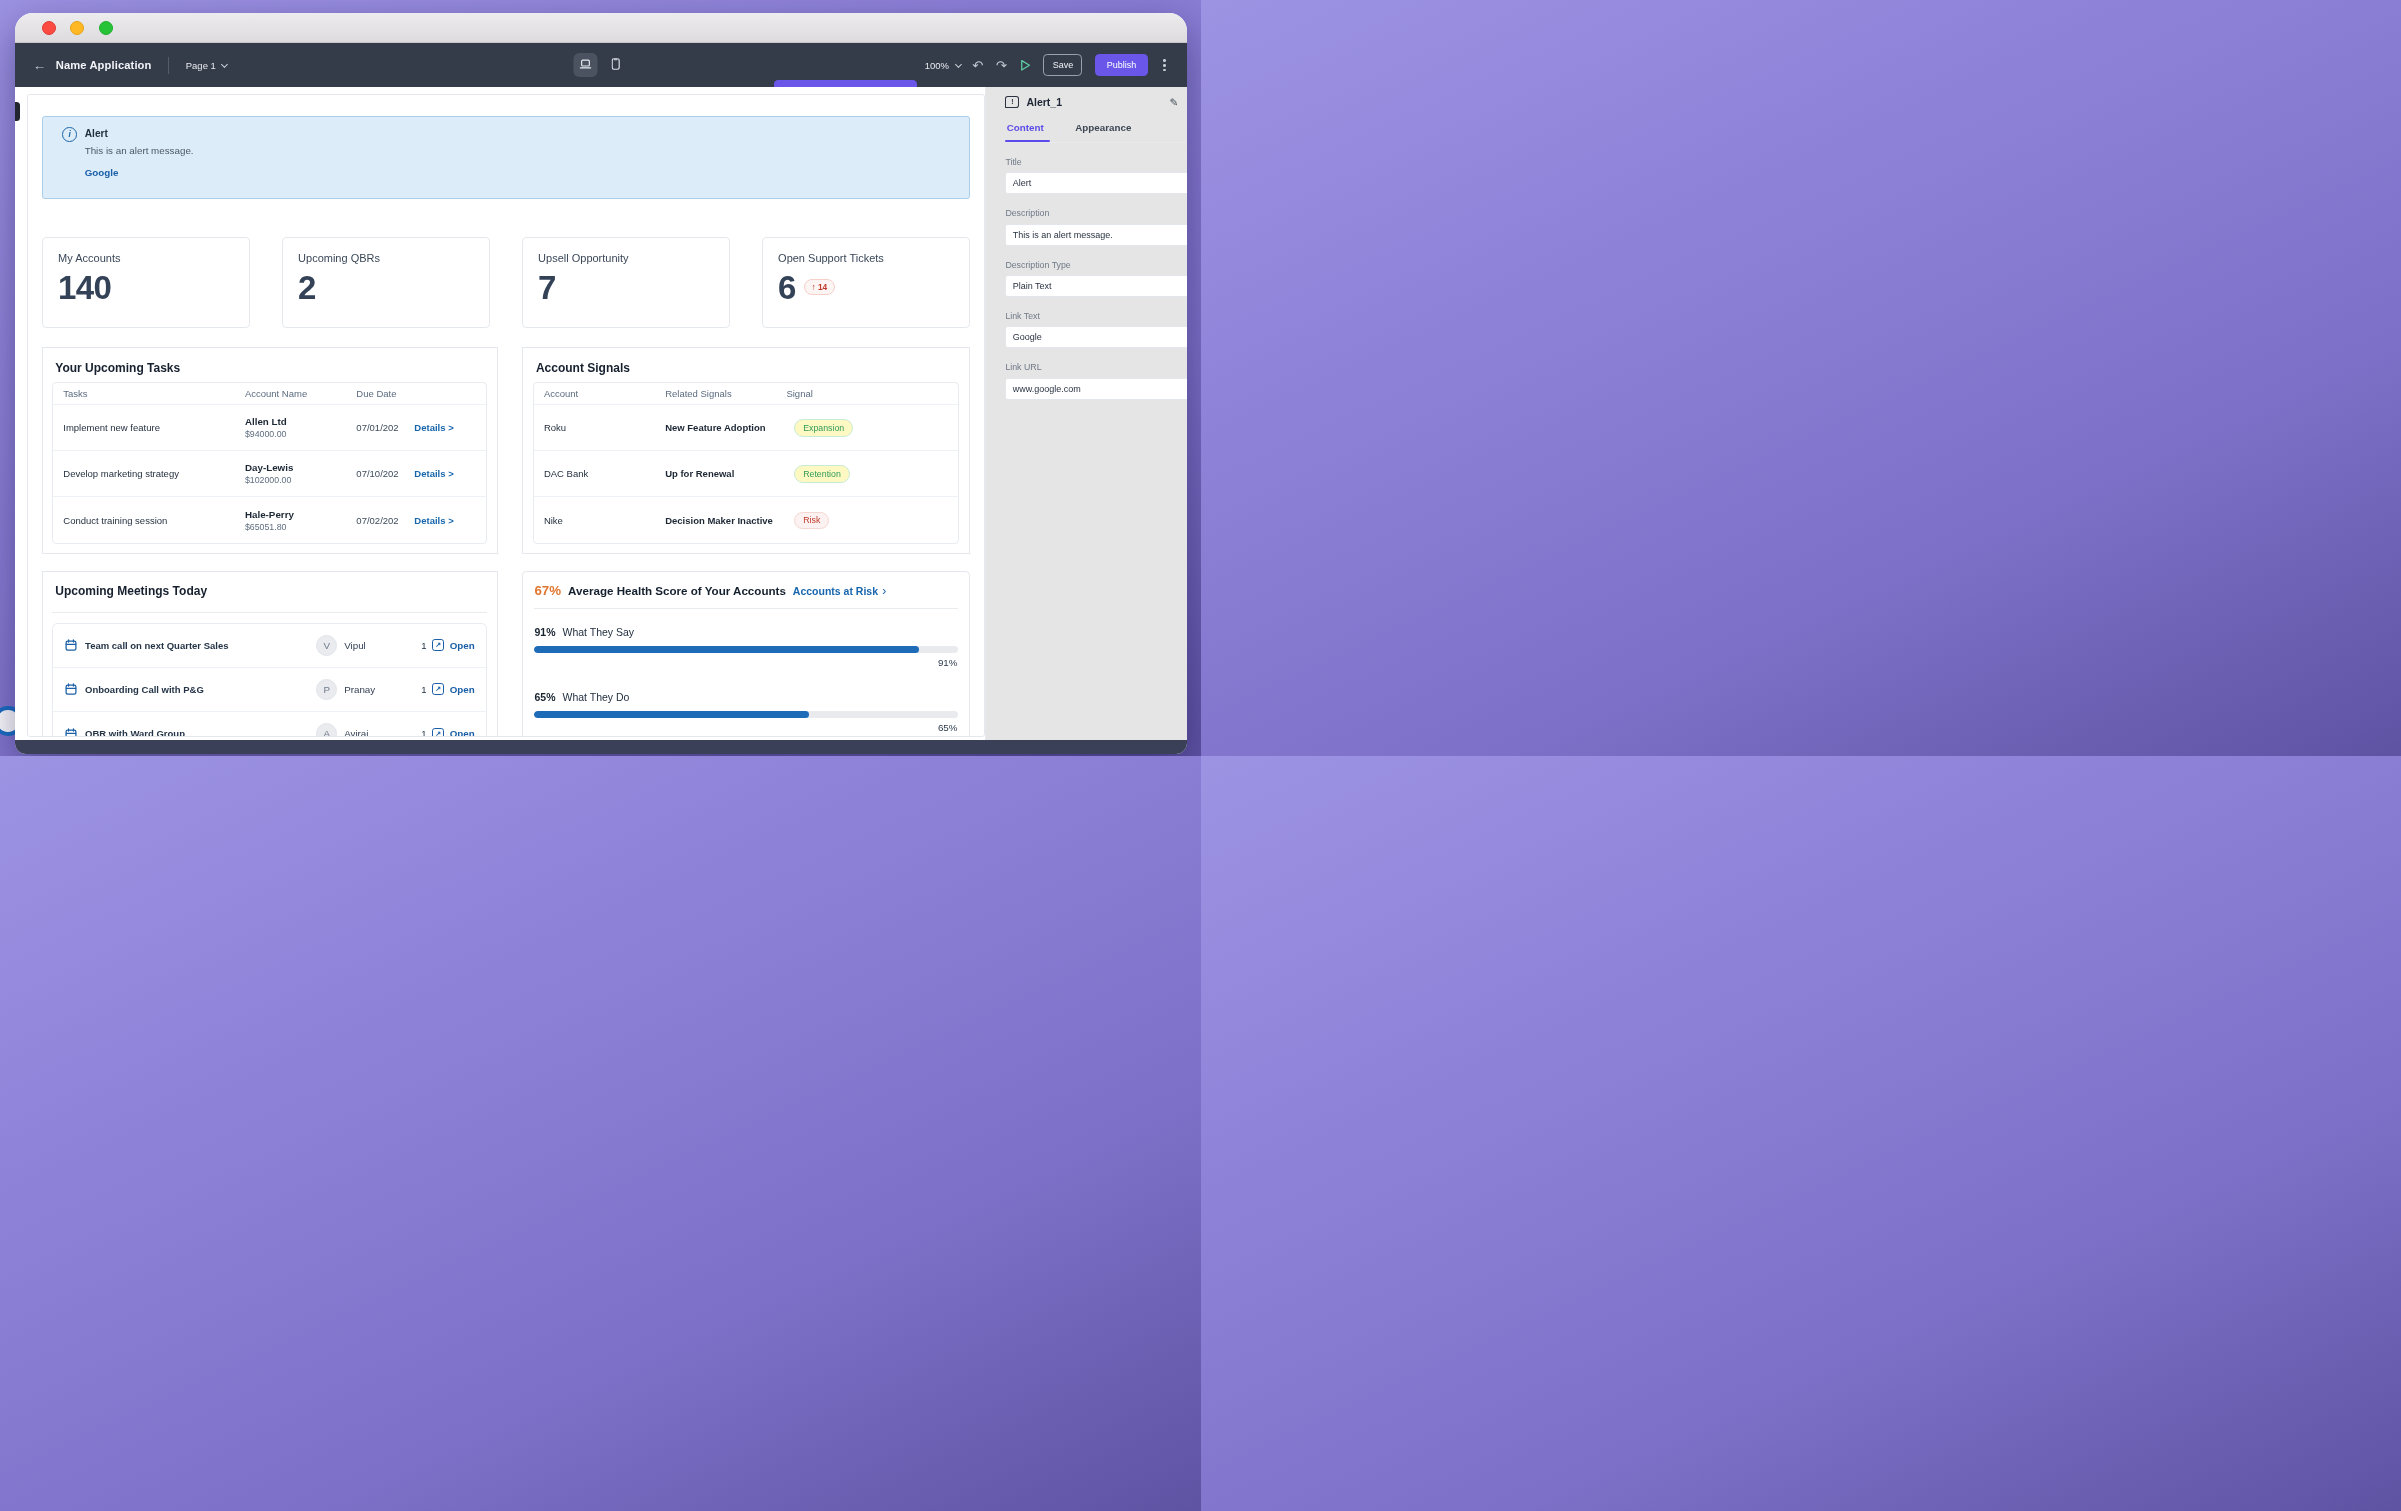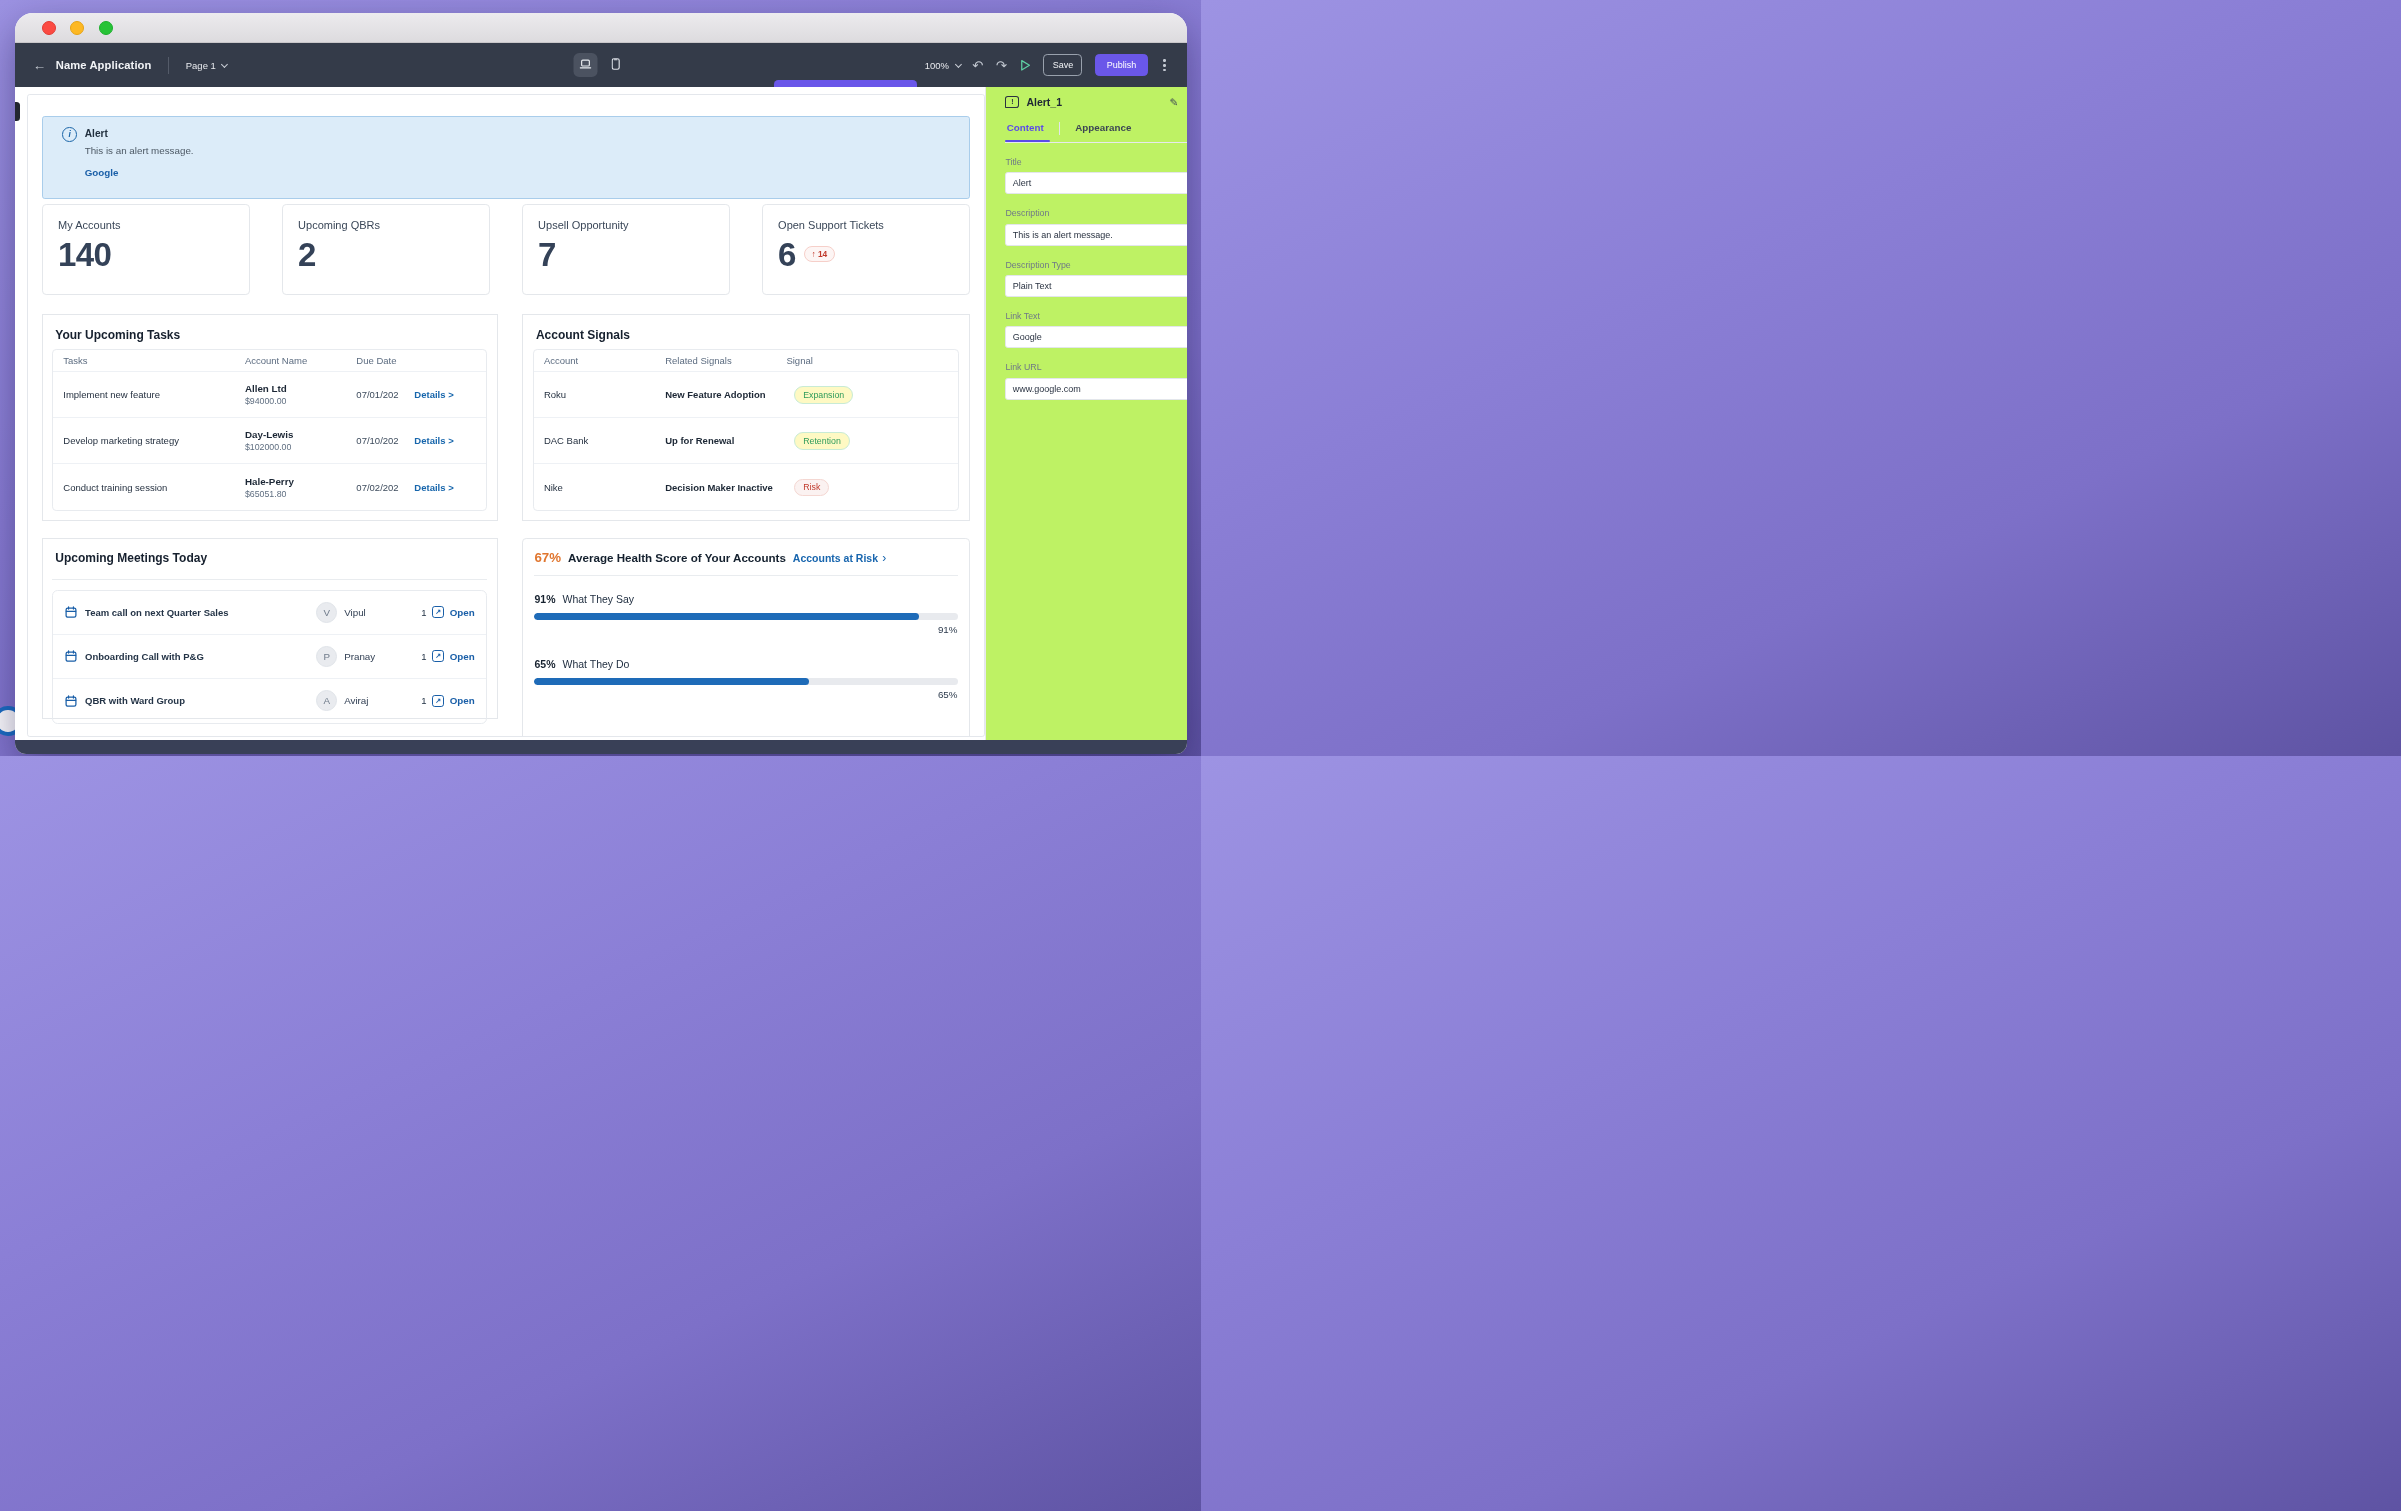--- a/index.html
+++ b/index.html
@@ -56,21 +56,21 @@
   
   .alert{ margin-top:7px; height:83px; background:#dcecf9; border:0.7px solid #a9cdeb; border-radius:2.8px;
     position:relative; padding:11.2px 14px 0 42px;}
   .alert .info{ position:absolute; left:19.7px; top:10.5px; width:14.7px; height:14.7px; border:1.4px solid #1a65a8;
     border-radius:50%; color:#1a65a8; font-size:8.4px; font-weight:700; font-style:italic;
     display:flex; align-items:center; justify-content:center;}
   .alert-title{ font-size:10.2px; font-weight:700; color:#22303f;}
   .alert-msg{ font-size:9.8px; color:#4d5965; margin-top:6.3px;}
   .alert-link{ font-size:9.8px; font-weight:700; color:#1a5fa8; margin-top:10.5px; cursor:pointer; display:inline-block;}
   
-  .stats{ margin-top:5px; display:grid; grid-template-columns:repeat(4,1fr); gap:32px;}
+  .stats{ margin-top:38px; display:grid; grid-template-columns:repeat(4,1fr); gap:32px;}
   .stat{ height:91px; border:0.7px solid #e4e7eb; border-radius:4.2px; background:#fff; padding:14px 15.4px;}
   .stat-label{ font-size:11px; color:#3a4758;}
   .stat-row{ display:flex; align-items:center; gap:8.4px; margin-top:7px;}
   .stat-value{ font-size:33px; font-weight:800; color:#344258; letter-spacing:-0.7px; line-height:1;}
   .badge{ font-size:8.4px; font-weight:700; color:#c0392b; background:#fdf5f4; border:0.7px solid #f6cfc9;
     border-radius:701px; padding:2.1px 6.3px;}
   
   .two-col{ margin-top:19.7px; display:grid; grid-template-columns:456px 1fr; gap:24.6px; align-items:start;}
   .bot-col{ margin-top:17px; display:grid; grid-template-columns:456px 1fr; gap:24.6px; align-items:start;}
   .section{ border:0.7px solid #e4e7eb; border-radius:0; background:#fff; padding:8.4px 9.8px;}
@@ -115,21 +115,21 @@
   .h-div{ height:0.7px; background:#e9ecef; margin-top:9.8px;}
   .metrics{ margin-top:15.4px;}
   .metric{ margin-bottom:18px;}
   .m-label{ display:flex; gap:7px; font-size:10.5px; height:17px; align-items:center;}
   .m-pct{ font-weight:700; color:#17222f;}
   .m-name{ color:#223042;}
   .track{ margin-top:5.6px; height:6.3px; border-radius:3.5px; background:#e8eaee; overflow:hidden;}
   .fill{ height:100%; background:#1e6bb8; border-radius:3.5px;}
   .m-right{ margin-top:4.2px; text-align:right; font-size:9.8px; color:#2c3a4c; height:14px;}
   
-  .panel{ position:absolute; left:970px; top:74px; right:0; bottom:14px; background:#bef264;
+  .panel{ position:absolute; left:970px; top:74px; right:0; bottom:14px; background:#e5e5e5;
     border-left:0.7px solid #e7e9ed; padding-left:19.7px; overflow:hidden;}
   .p-head{ margin-top:8.4px; display:flex; align-items:center; gap:7px; padding-right:8.4px;}
   .w-icon{ width:14px; height:12px; border:1.4px solid #2b3240; border-radius:2.8px 2.8px 2.8px 0.7px; color:#2b3240;
     font-size:7px; font-weight:800; display:flex; align-items:center; justify-content:center;}
   .p-name{ font-size:10.5px; font-weight:700; color:#1e2635;}
   .pencil{ margin-left:auto; font-size:10.5px; color:#3c4654; cursor:pointer;}
   .p-tabs{ margin-top:12.6px; display:flex; align-items:center; gap:0; border-bottom:0.7px solid #e7e9ed;
     height:22.5px; position:relative;}
   .tab{ font-size:9.8px; cursor:pointer; padding:0 1.4px 7px;}
   .tab.active{ color:#5b4be8; font-weight:700;}

